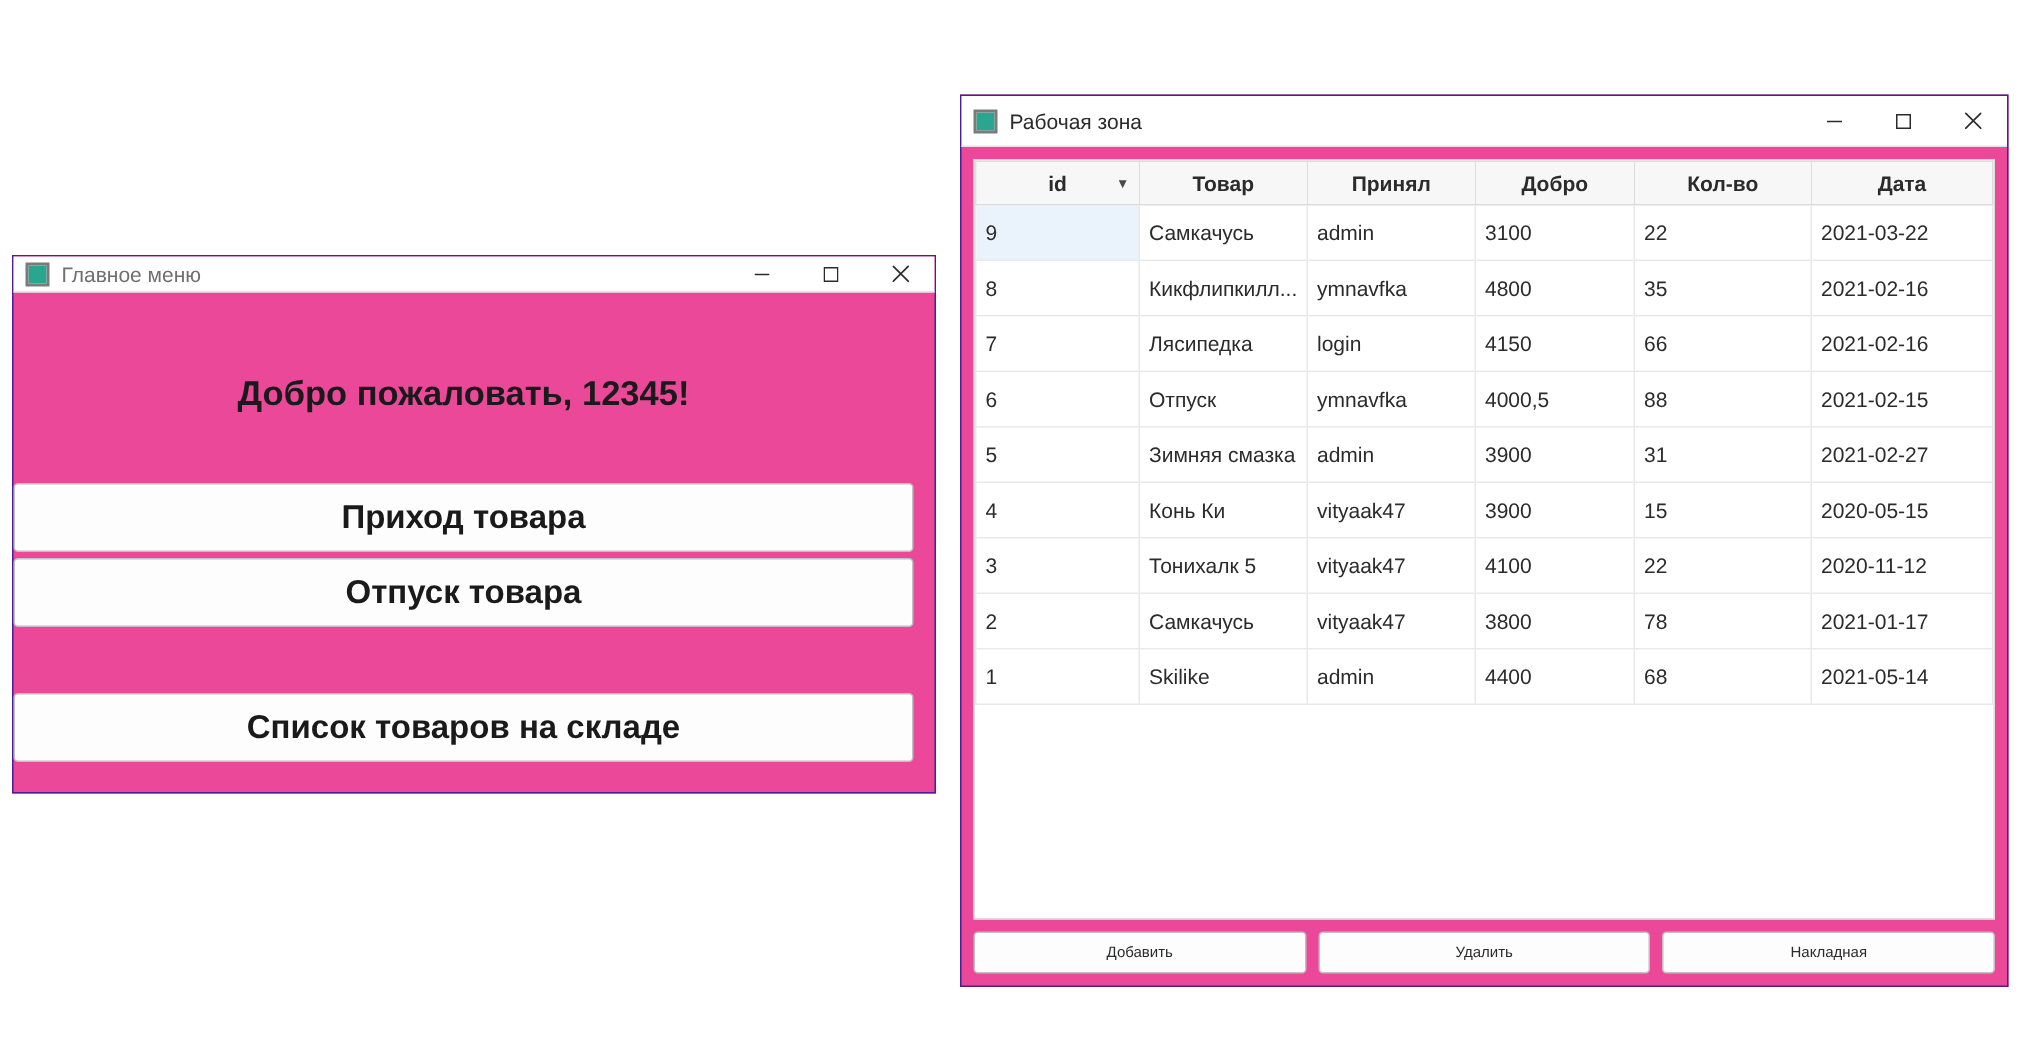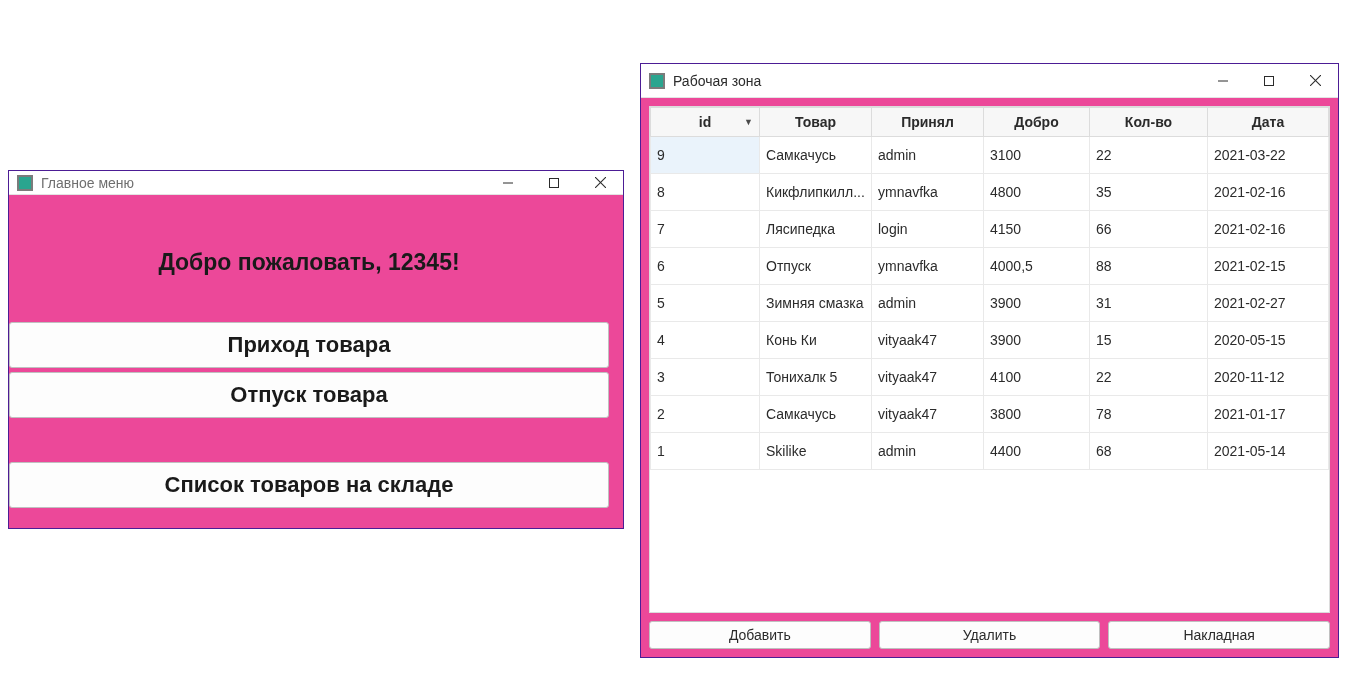--- a/index.html
+++ b/index.html
@@ -167,21 +167,21 @@
     display: flex;
     gap: 8px;
     margin-top: 8px;
   }
   .bottom-bar button {
     flex: 1;
     height: 28px;
     background: #fdfdfd;
     border: 1px solid #c0c0c0;
     border-radius: 3px;
-    font-size: 14px;
+    font-size: 10px;
     color: #2b2b2b;
     cursor: default;
   }
 </style>
 </head>
 <body>
 
 <div class="window" id="main-menu-window">
   <div class="titlebar">
     <span class="app-icon"></span>

